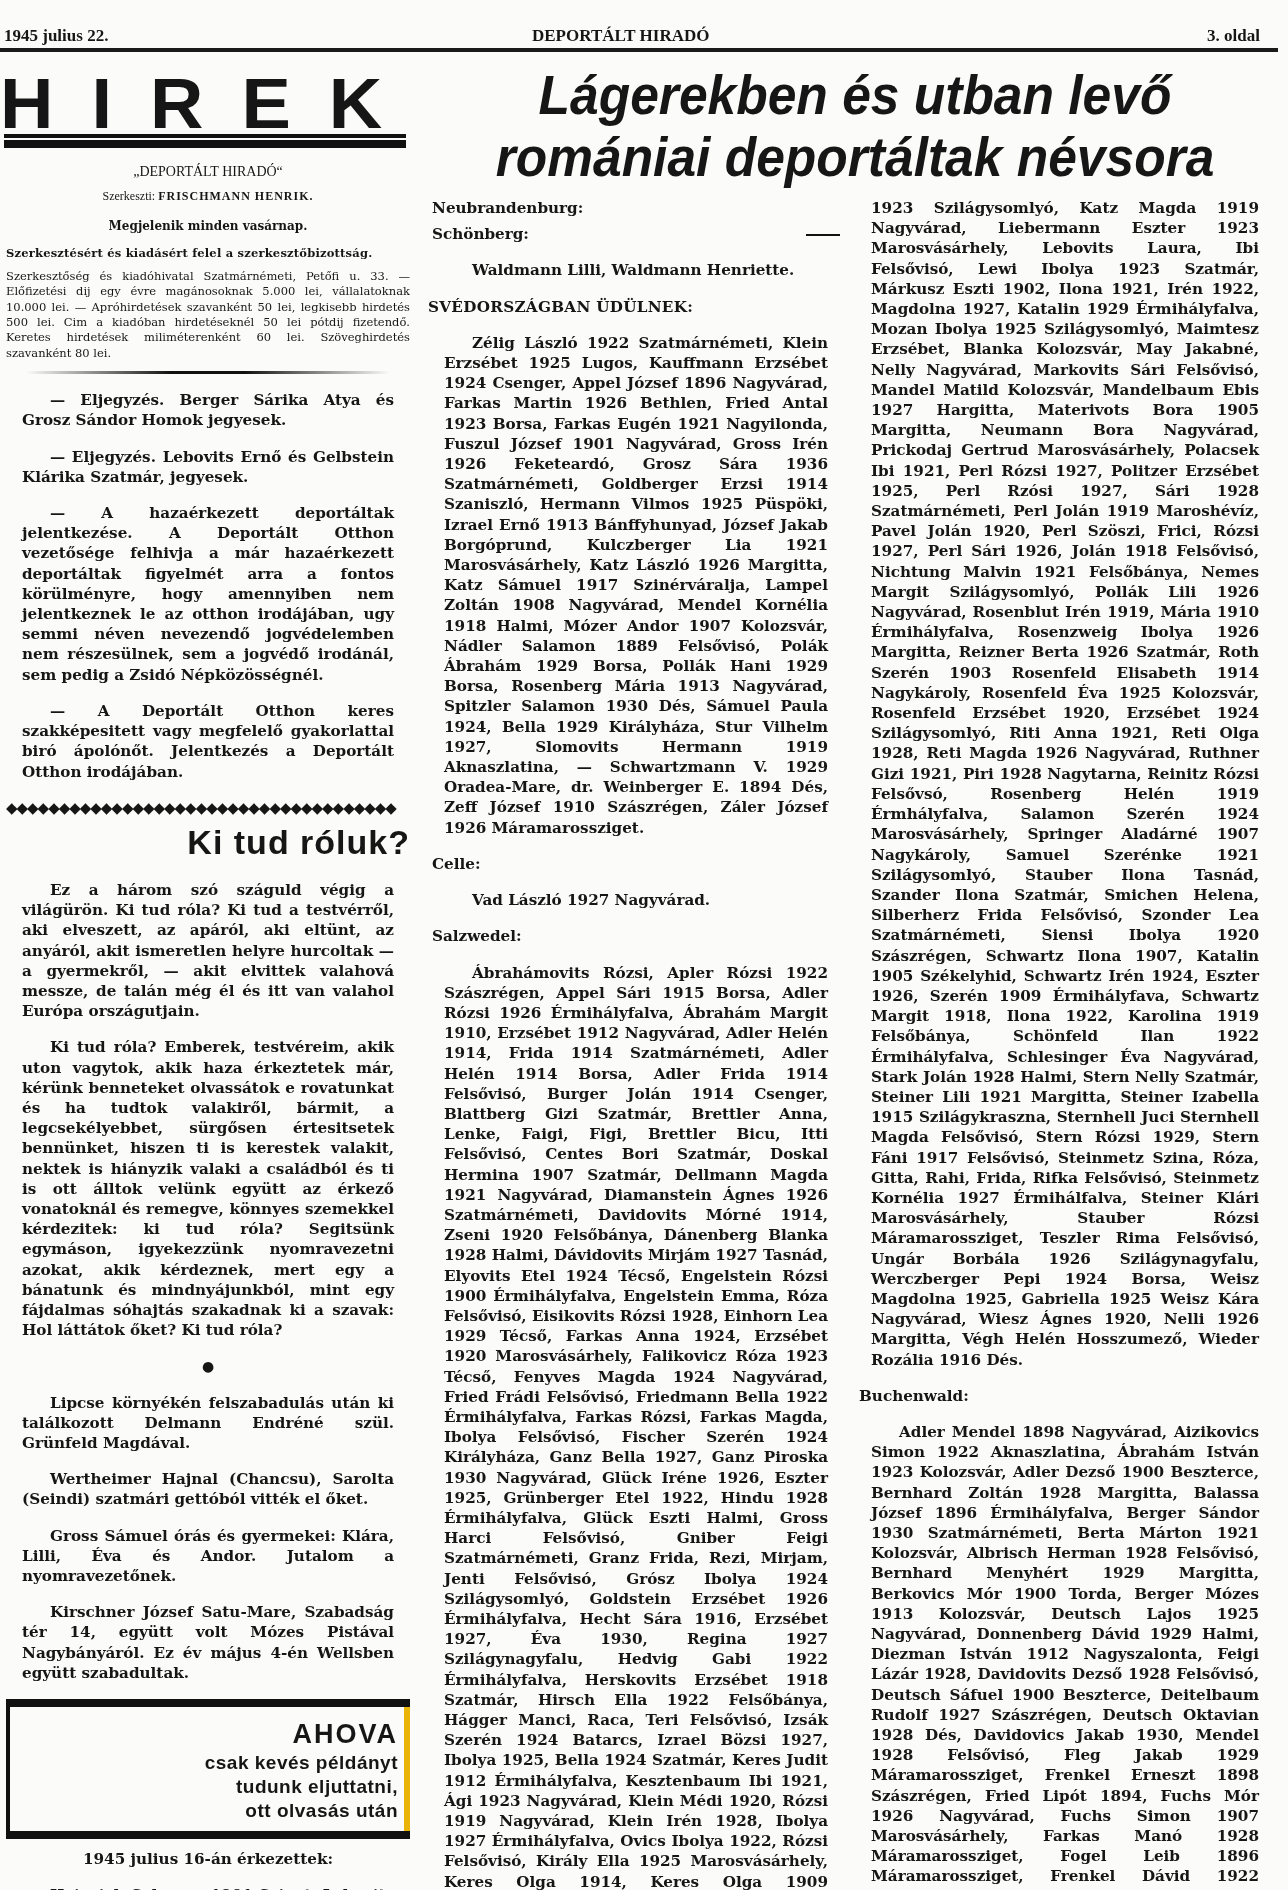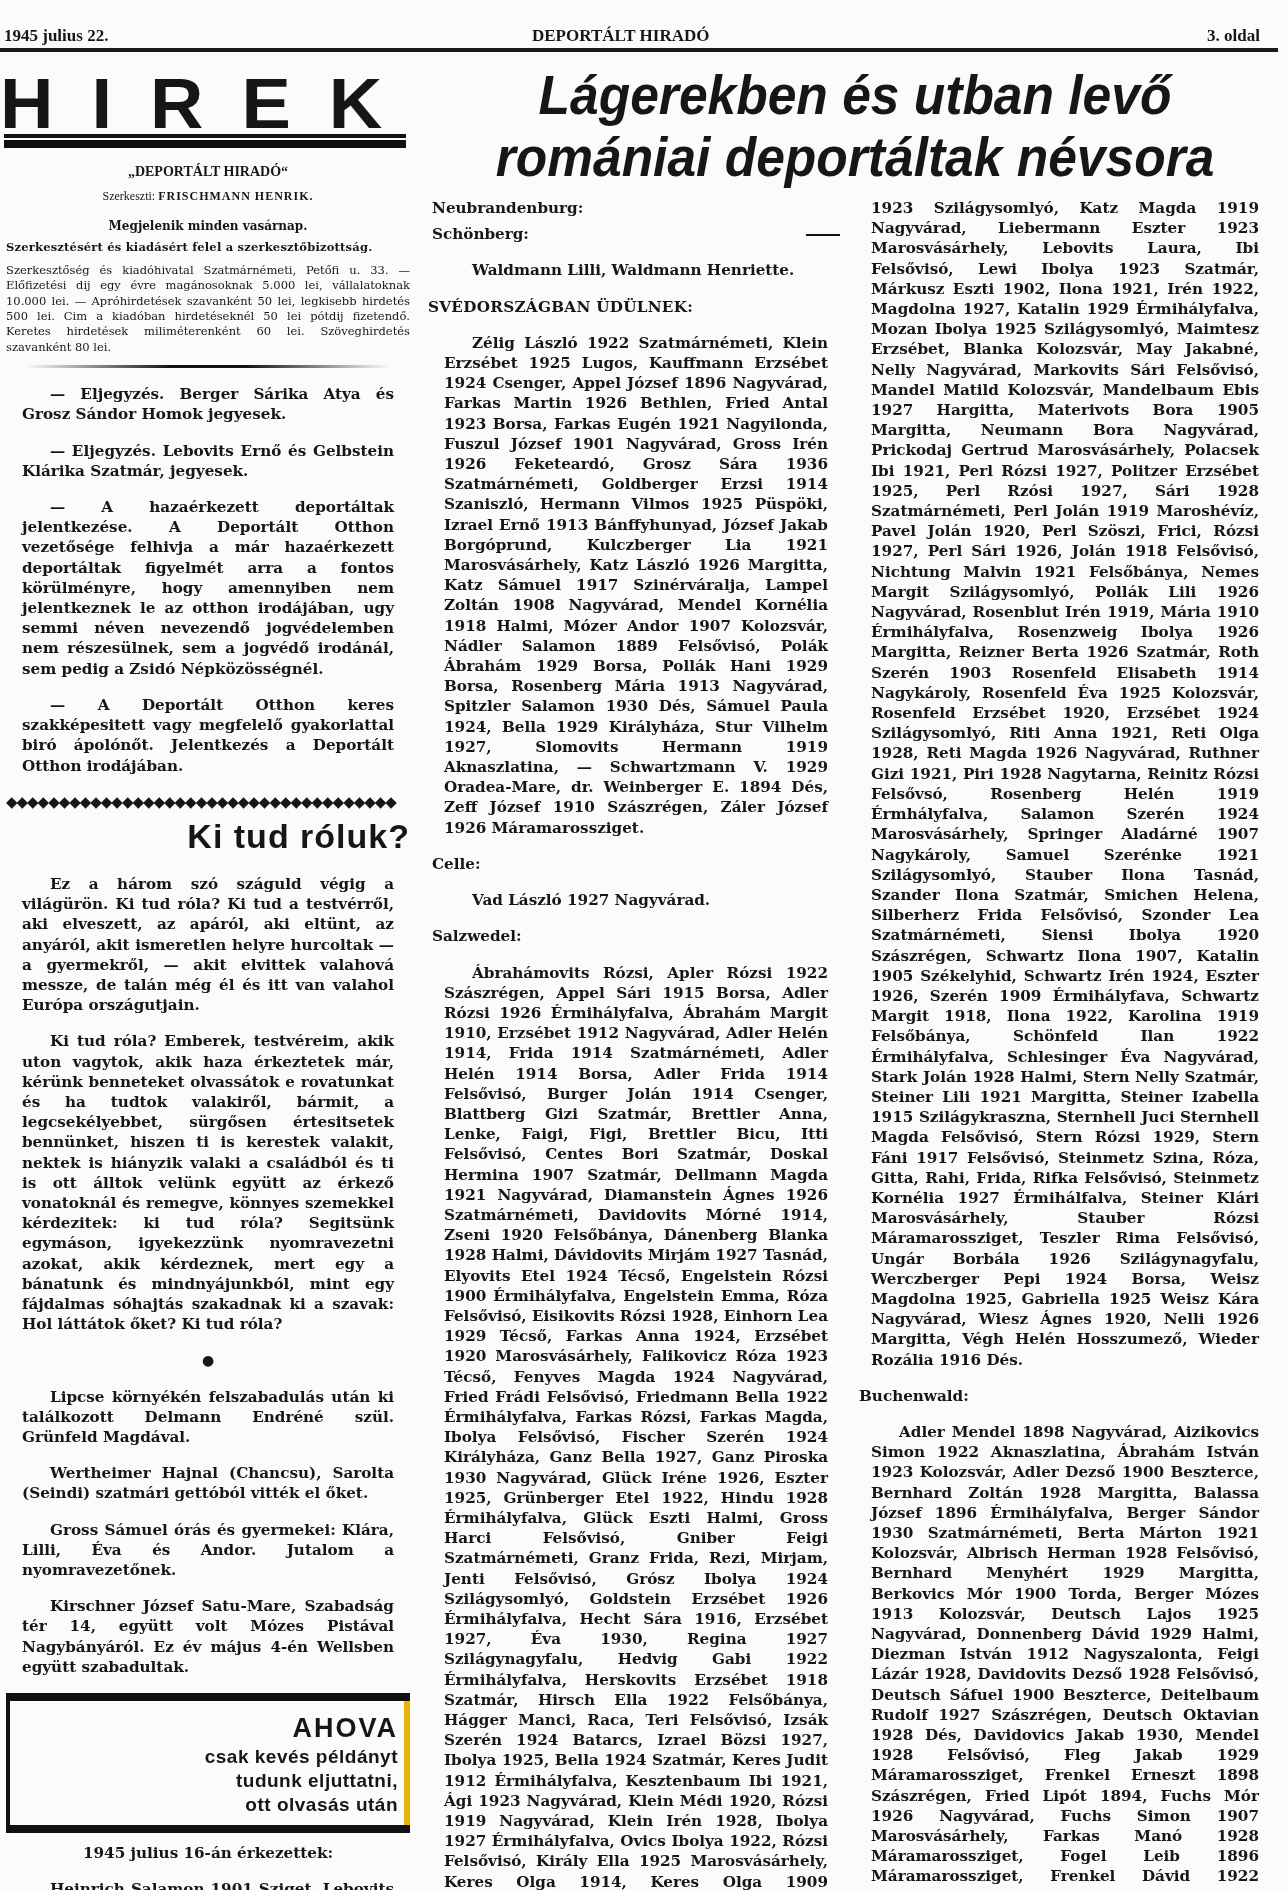--- a/index.html
+++ b/index.html
@@ -29,24 +29,24 @@
     position: absolute; left: 430px; top: 64px; width: 850px; text-align: center;
     font-family: "Liberation Sans", sans-serif; font-style: italic; font-weight: bold;
     font-size: 56px; line-height: 62px; transform: scaleX(0.92); transform-origin: center top;
   }
 
   .col { position: absolute; font-size: 15.2px; line-height: 20.2px; text-align: justify; }
   .col1 { left: 6px; top: 160px; width: 404px; }
   .col2 { left: 428px; top: 192px; width: 416px; }
   .col3 { left: 855px; top: 182px; width: 420px; }
 
-  .masthead-name { text-align: center; font-weight: bold; font-size: 14px; margin: 2px 0 4px; font-family: "Liberation Serif", serif; }
+  .masthead-name { text-align: center; font-weight: normal; font-size: 14px; margin: 2px 0 4px; font-family: "Liberation Serif", serif; }
   .editor { text-align: center; font-size: 12px; margin-bottom: 10px; font-family: "Liberation Serif", serif; }
   .editor b { letter-spacing: 1px; }
-  .small-center { text-align: center; font-size: 12px; font-weight: bold; }
+  .small-center { text-align: center; font-size: 12px; font-weight: bold; margin-bottom: 6px; }
   .small-bold { font-size: 11.5px; font-weight: bold; margin-bottom: 6px; letter-spacing: 0.2px; }
   .small-text { font-size: 11.5px; line-height: 15.4px; margin-bottom: 10px; }
   .divider-thin { height: 3px; margin: 4px 20px 8px; background: linear-gradient(90deg, transparent, #111 40%, #111 60%, transparent); }
   p { margin: 16px; text-indent: 28px; font-weight: bold; }
   p.noind { text-indent: 0; }
   .diamonds { font-size: 15px; letter-spacing: -1px; margin: 6px 0 2px; white-space: nowrap; overflow: hidden; }
   .kitud { text-align: right; font-family: "Liberation Sans", sans-serif; font-weight: 900; font-size: 34px; line-height: 44px; letter-spacing: 1px; margin: 2px 0 8px; }
   .bullet { text-align: center; font-size: 14px; margin: 4px 0 10px; }
 
   .ad-box { margin: 10px 0 10px; position: relative; }

